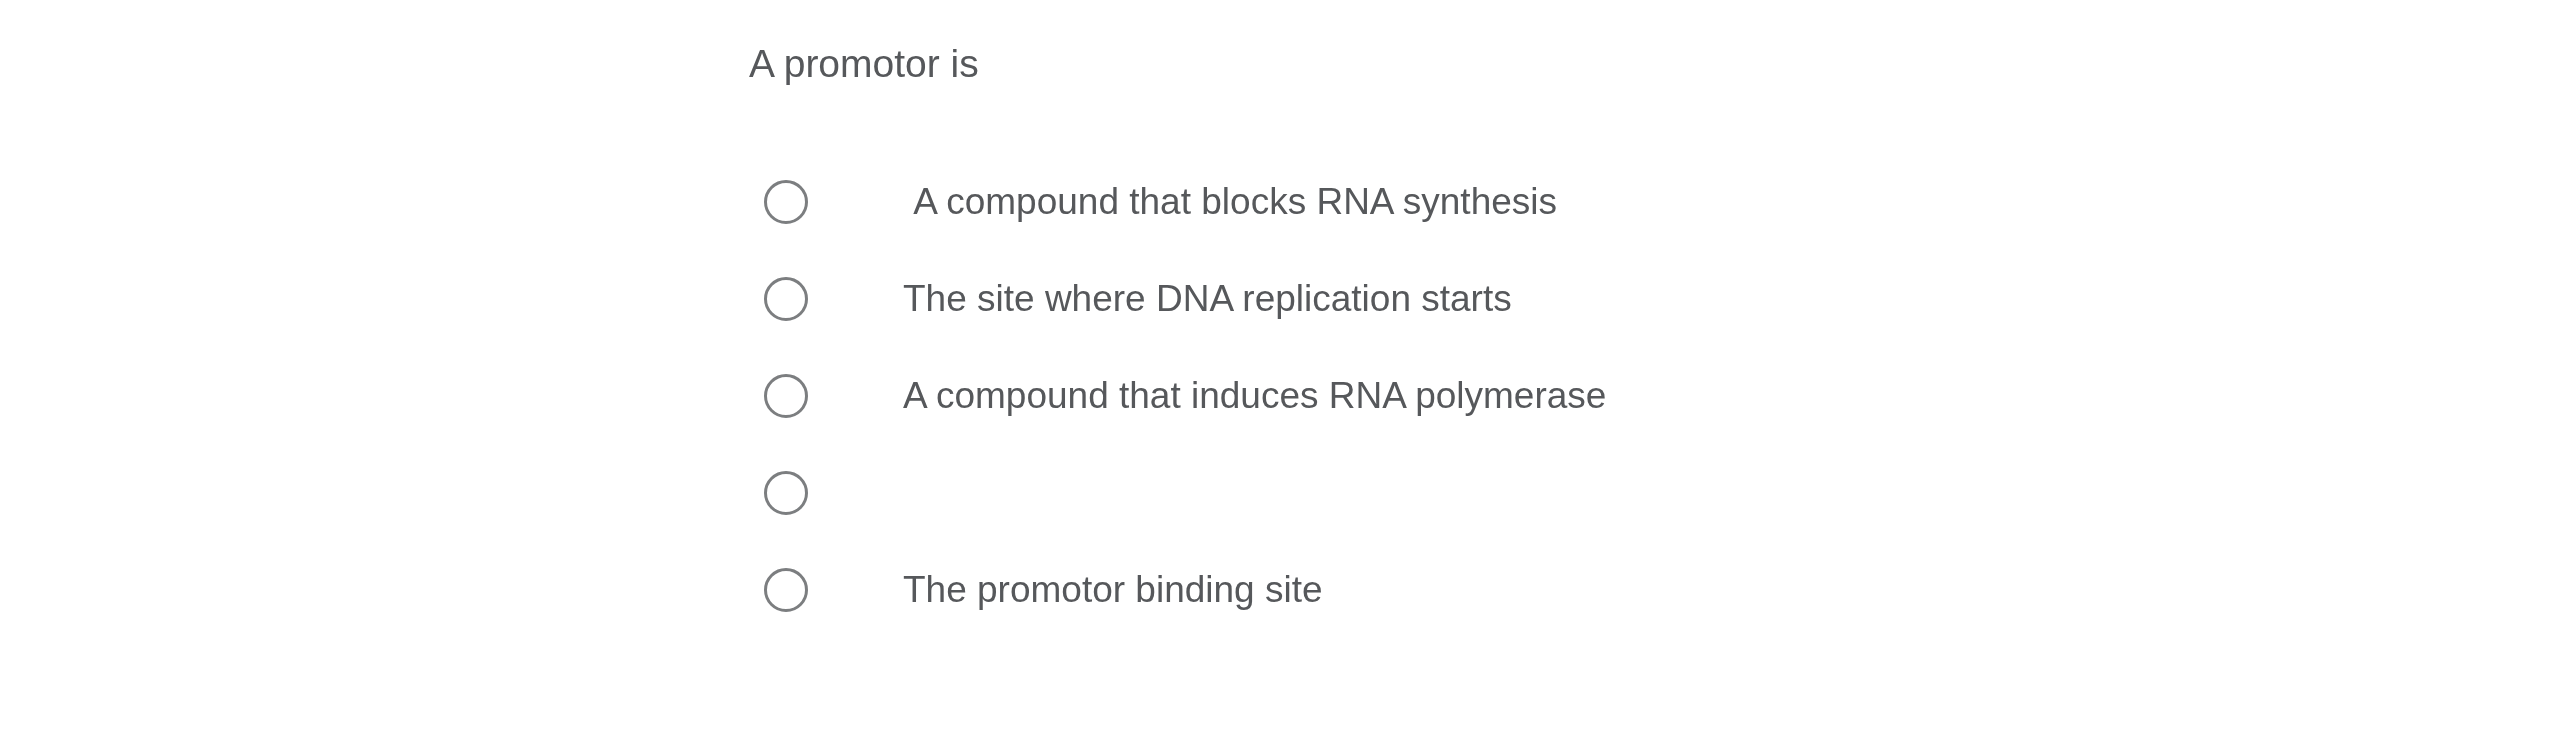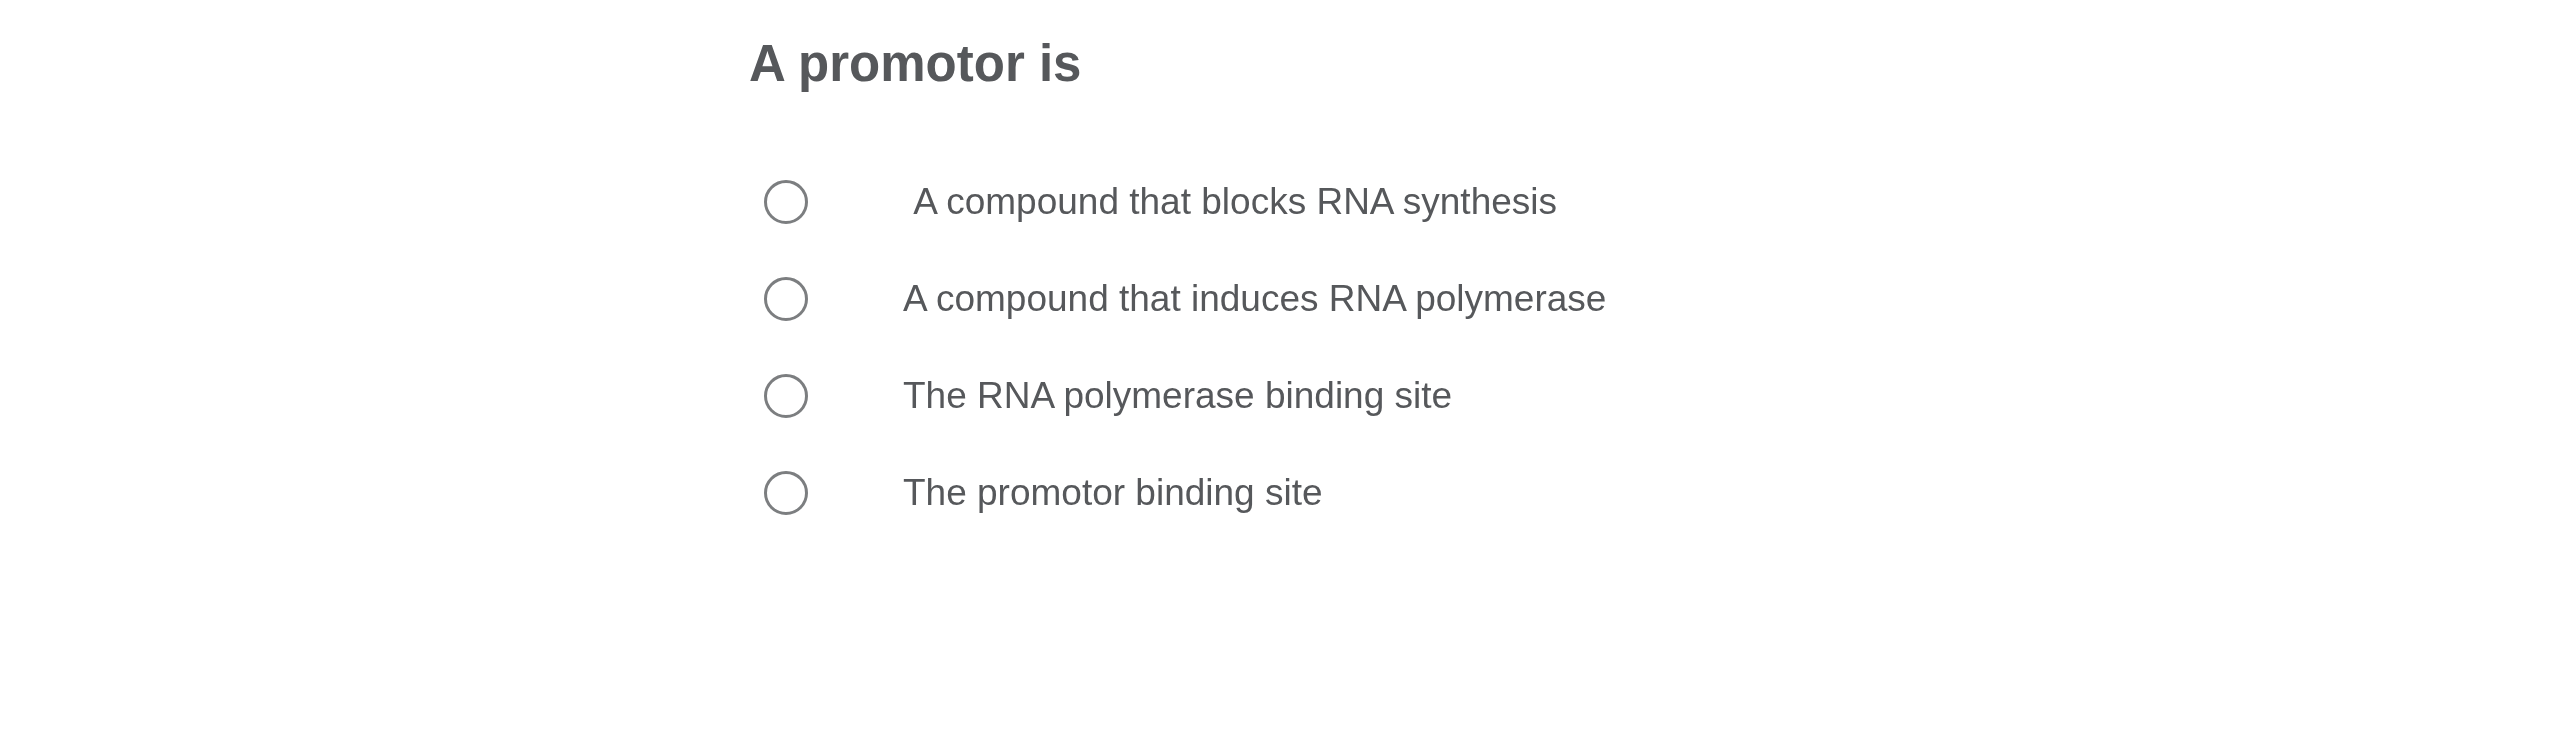--- a/index.html
+++ b/index.html
@@ -18,23 +18,23 @@
   .stage {
     position: relative;
     width: 2576px;
     height: 749px;
     background: var(--bg);
   }
   .question-title {
     position: absolute;
     left: 749px;
     top: 41px;
-    font-size: 51px;
+    font-size: 39px;
     line-height: 46px;
-    font-weight: 700;
+    font-weight: 400;
     color: var(--text);
     white-space: pre-wrap;
   }
   .options {
     position: absolute;
     left: 764px;
     top: 179px;
     display: flex;
     flex-direction: column;
     gap: 52px;
@@ -69,29 +69,32 @@
 
   <div class="question-title">A promotor is</div>
 
   <div class="options">
 
     <div class="option-row" role="radio" aria-checked="false">
       <span class="radio"></span>
       <span class="option-label"> A compound that blocks RNA synthesis</span>
     </div>
 
+    <div class="option-row" role="radio" aria-checked="false">
+      <span class="radio"></span>
+      <span class="option-label">The site where DNA replication starts</span>
+    </div>
 
     <div class="option-row" role="radio" aria-checked="false">
       <span class="radio"></span>
       <span class="option-label">A compound that induces RNA polymerase</span>
     </div>
 
     <div class="option-row" role="radio" aria-checked="false">
       <span class="radio"></span>
-      <span class="option-label">The RNA polymerase binding site</span>
     </div>
 
     <div class="option-row" role="radio" aria-checked="false">
       <span class="radio"></span>
       <span class="option-label">The promotor binding site</span>
     </div>
 
   </div>
 </div>
 

